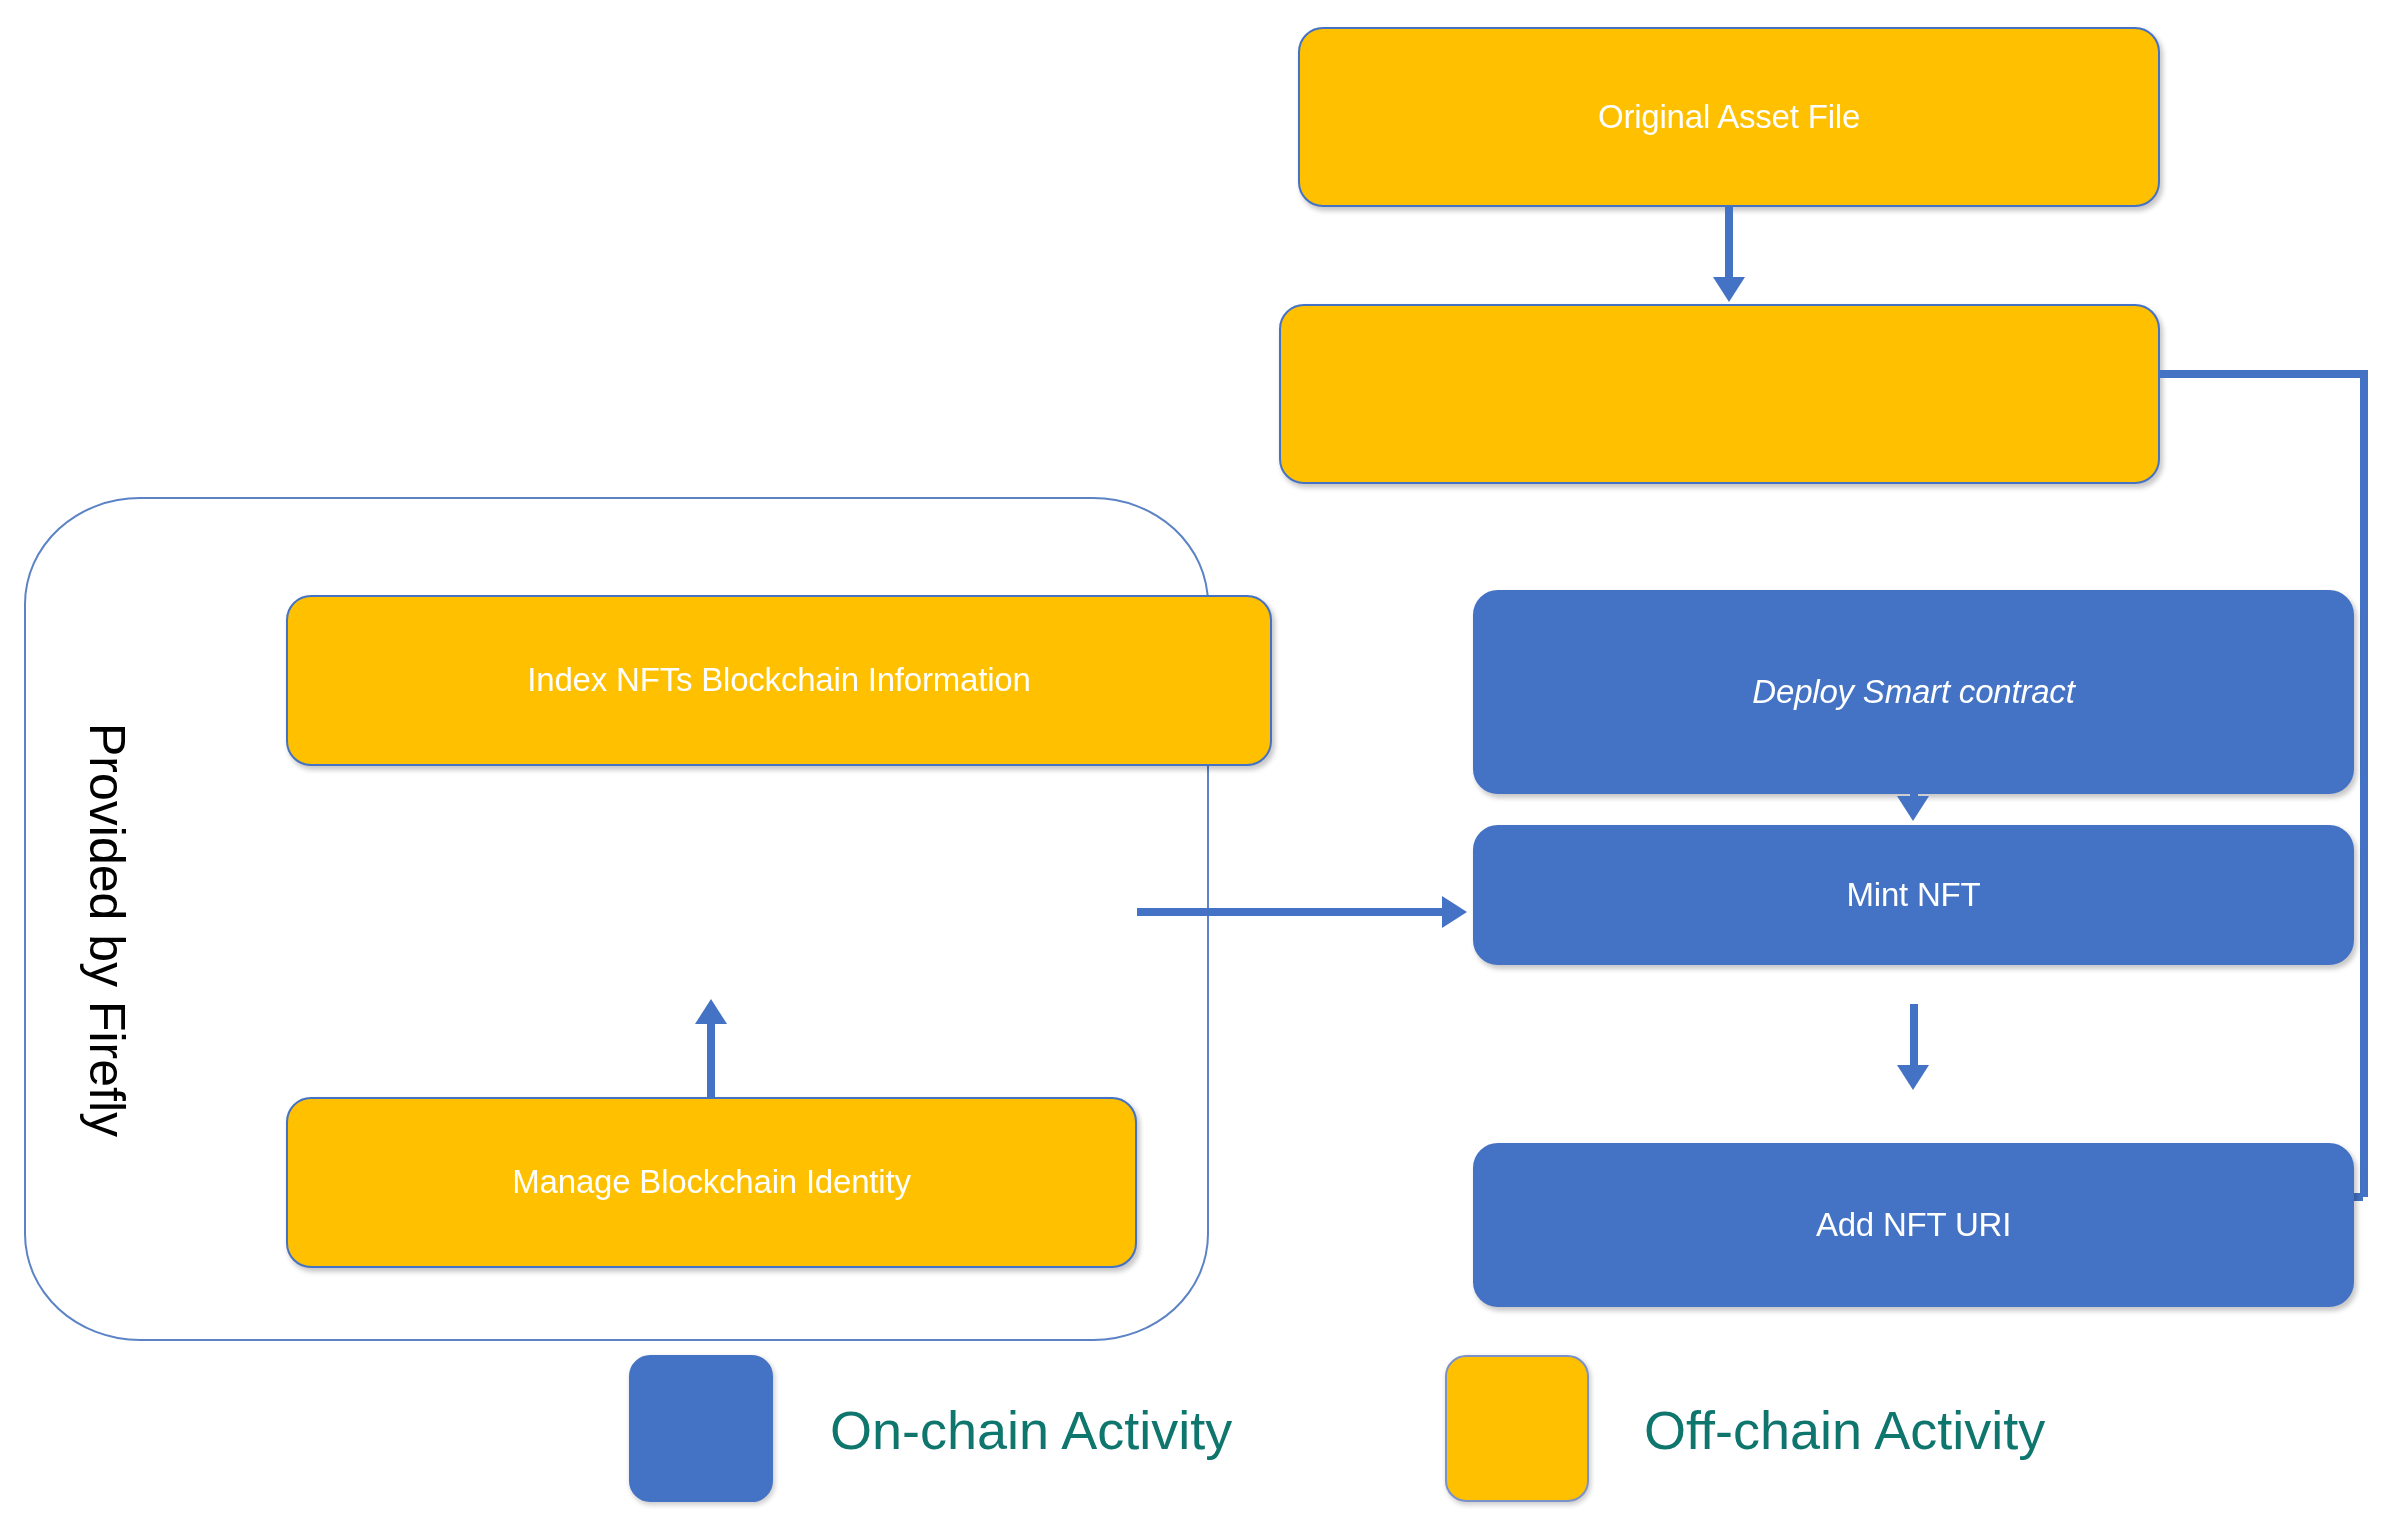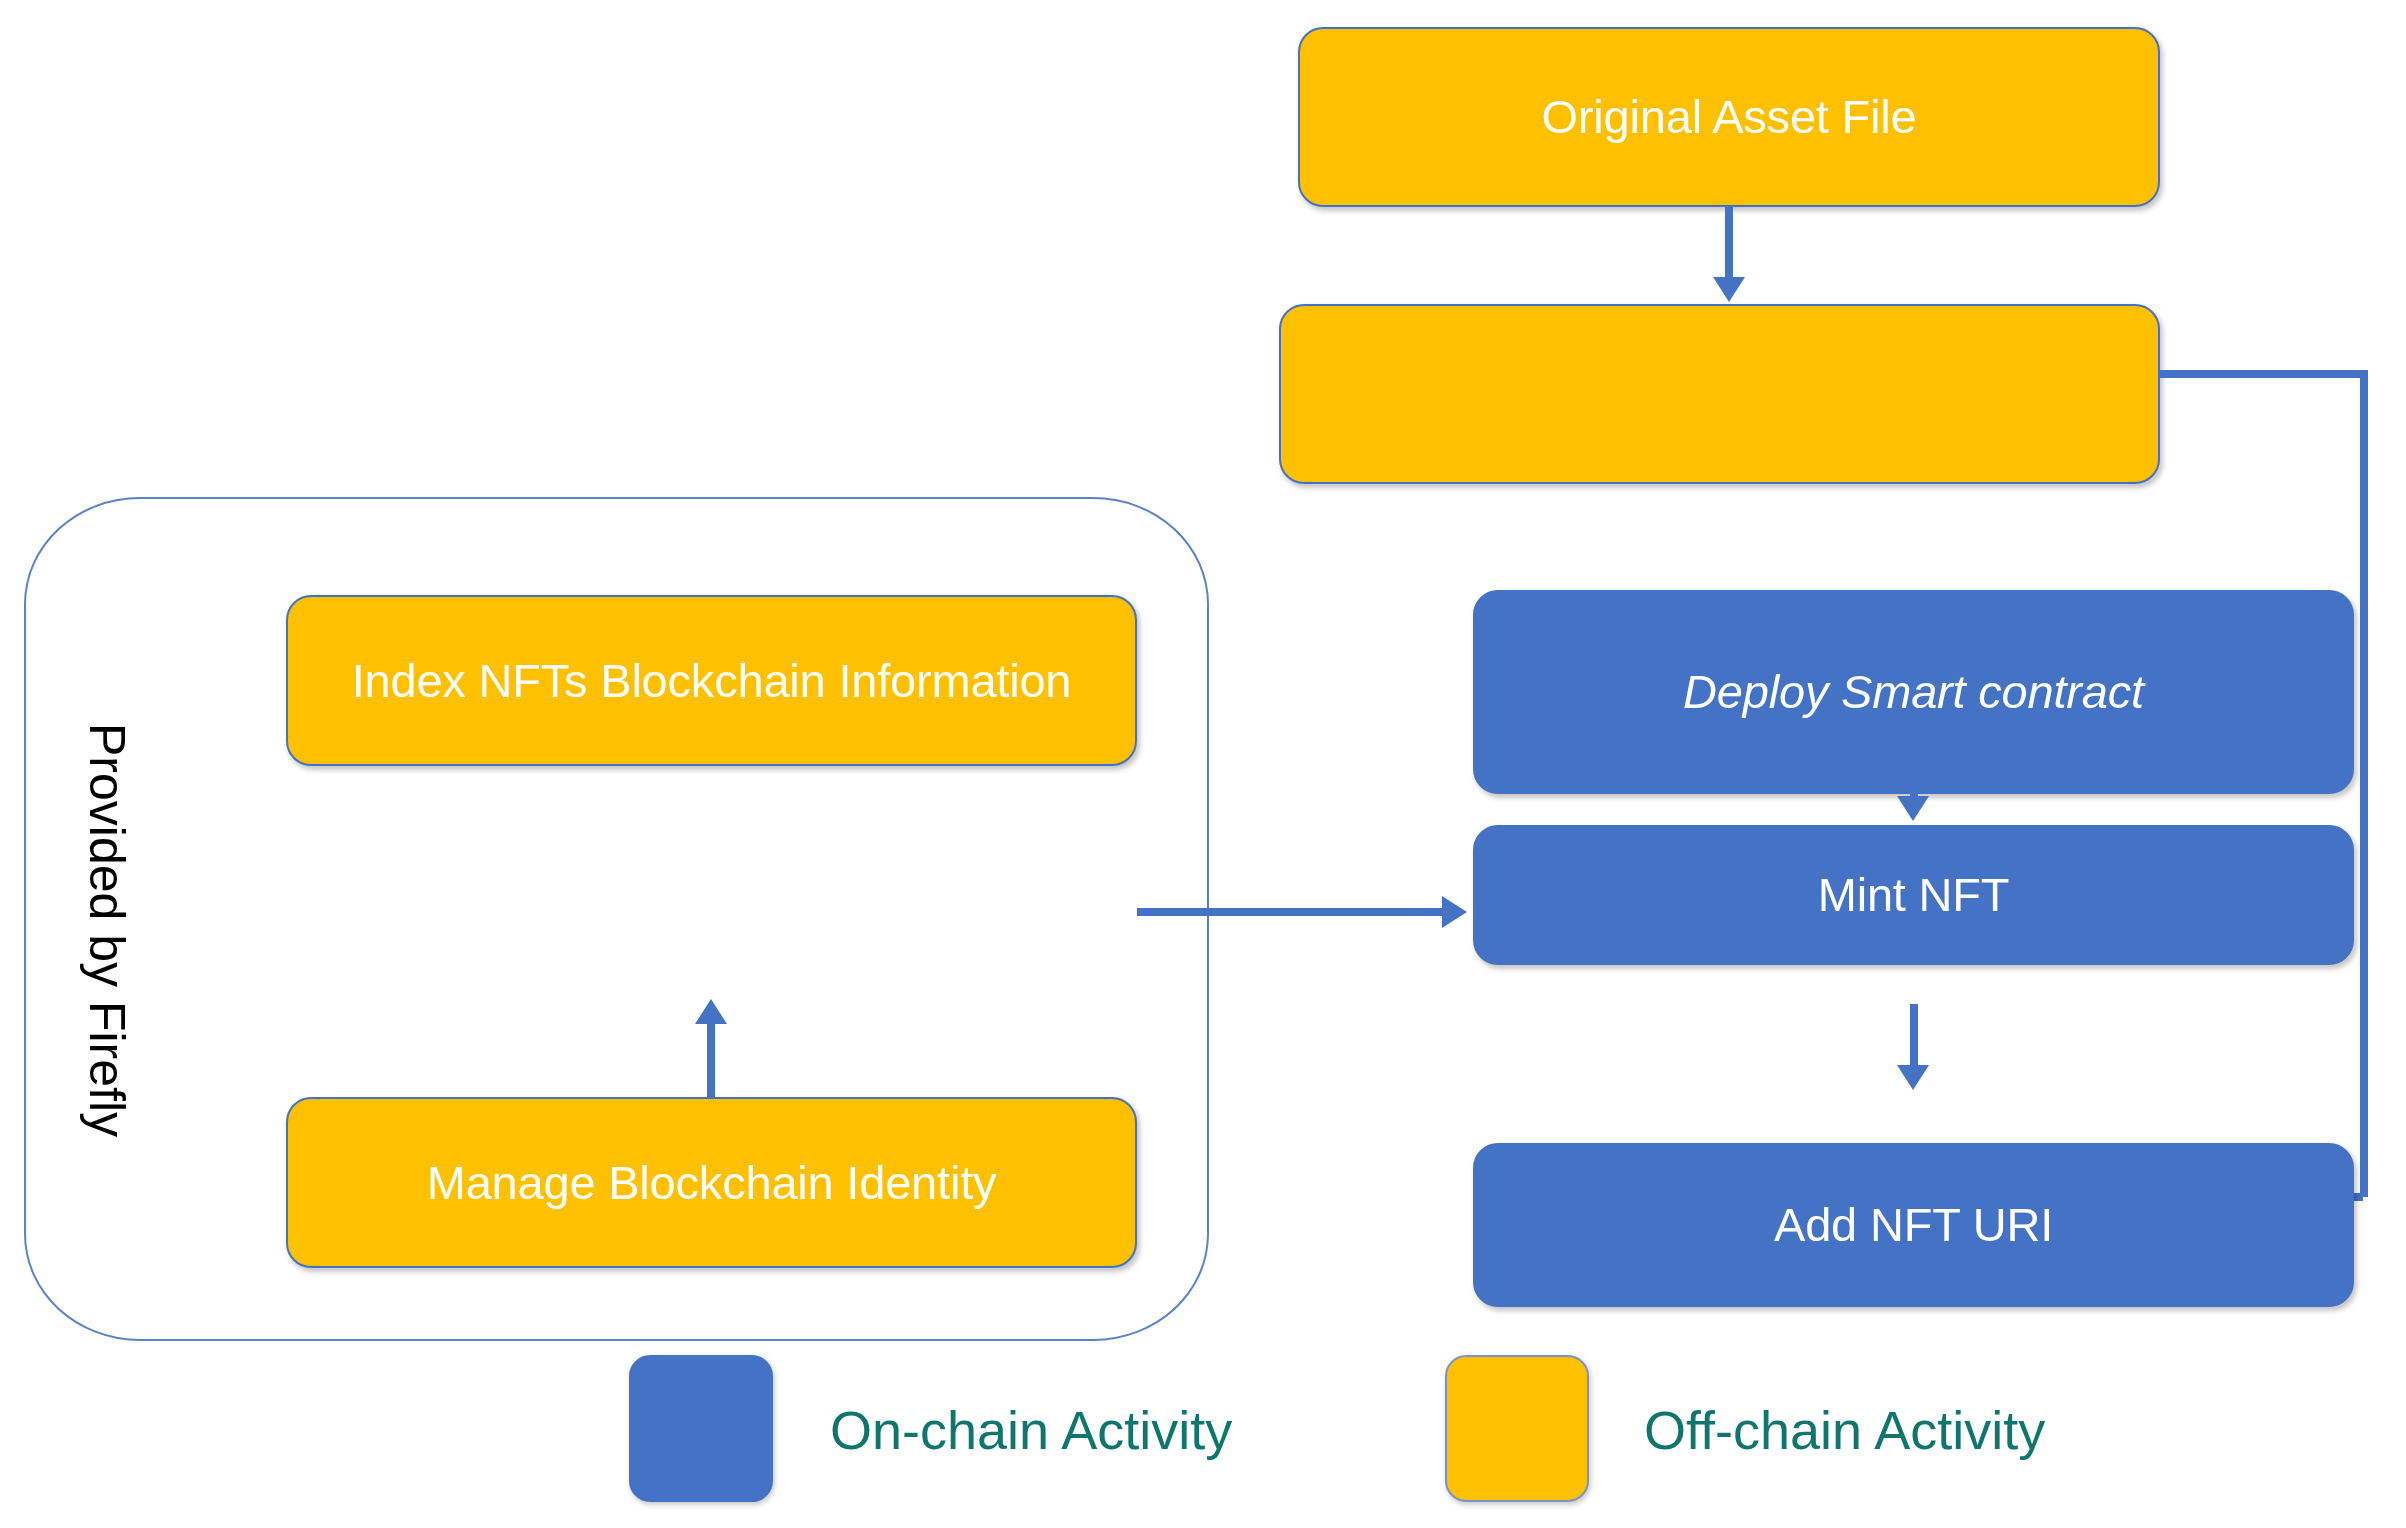--- a/index.html
+++ b/index.html
@@ -20,21 +20,21 @@
   .node {
     position: absolute;
     box-sizing: border-box;
     display: flex;
     align-items: center;
     justify-content: center;
     text-align: center;
     border-radius: 25px;
     color: #ffffff;
     font-family: "Liberation Sans", sans-serif;
-    font-size: 47px;
+    font-size: 33px;
     line-height: 1.22;
     letter-spacing: -0.2px;
     padding: 2px 25px;
     box-shadow: 2.9px 3.9px 5.8px rgba(0,0,0,0.22);
   }
   .node.yellow {
     background: #FFC000;
     border: 2.9px solid #4472C4;
   }
   .node.blue {
@@ -128,21 +128,21 @@
   <div class="arrow down" style="left:1713px; top:277px;"></div>
 
   <div class="node yellow" style="left:1279px; top:304px; width:881px; height:180px; flex-direction:column;">
   </div>
 
   <div class="conn h" style="left:2160px; top:370px; width:208px;"></div>
   <div class="conn v" style="left:2360px; top:370px; height:827px;"></div>
   <div class="conn h" style="left:2214px; top:1193px; width:149px;"></div>
   <div class="arrow left" style="left:2189px; top:1180px;"></div>
 
-  <div class="node yellow" style="left:286px; top:595px; width:851px; height:171px;">
+  <div class="node yellow" style="left:286px; top:595px; width:986px; height:171px;">
     <span>Index NFTs Blockchain Information</span>
   </div>
 
 
   <div class="node yellow" style="left:286px; top:1097px; width:851px; height:171px;">
     <span>Manage Blockchain Identity</span>
   </div>
 
   <div class="conn v" style="left:707px; top:1005px; height:93px;"></div>
   <div class="arrow up" style="left:695px; top:999px;"></div>

